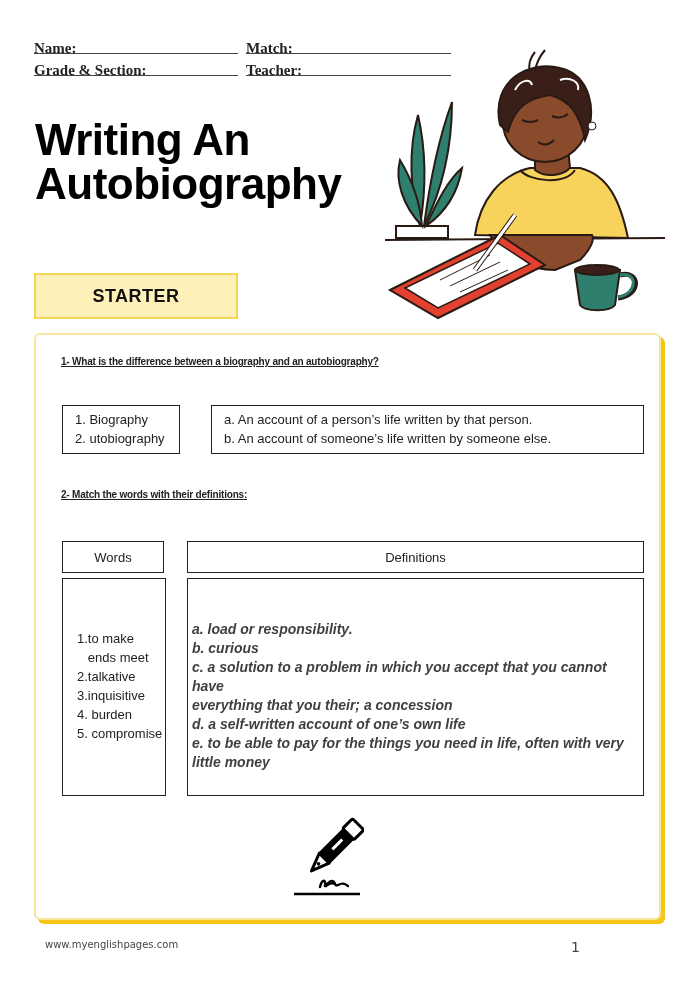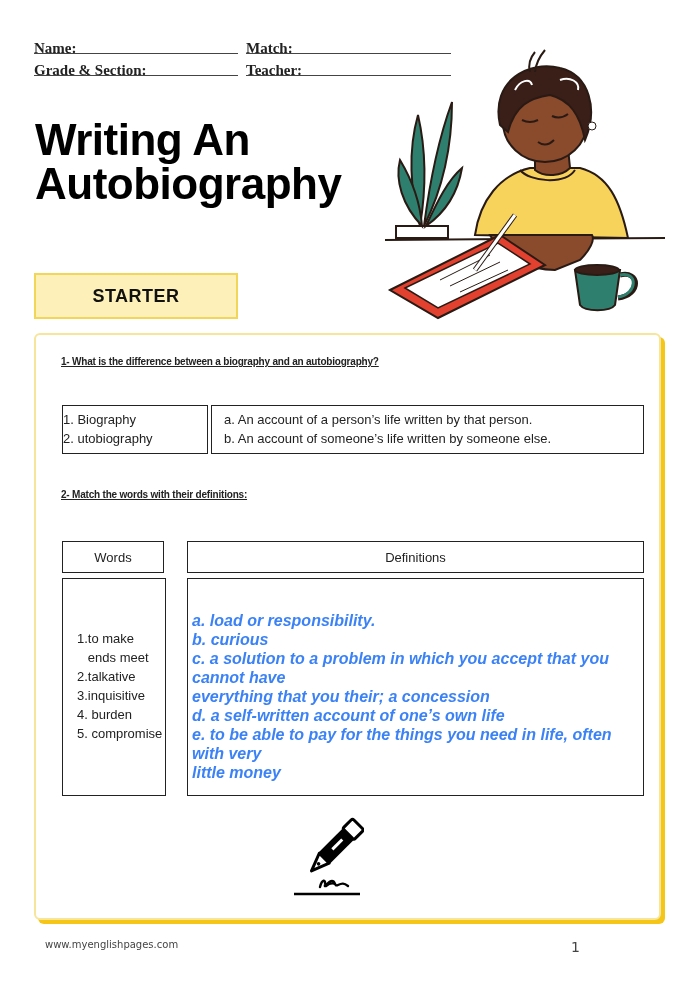--- a/index.html
+++ b/index.html
@@ -18,21 +18,21 @@
 
   .card { position: absolute; left: 34px; top: 333px; width: 627px; height: 587px; border: 2px solid #f6e59a; border-radius: 6px; background: #fff; box-shadow: 4px 4px 0 0 #f5c518; }
 
   .q { position: absolute; left: 61px; font-family: "Liberation Sans", sans-serif; font-size: 10px; font-weight: bold; color: #222; text-decoration: underline; letter-spacing: -0.2px; }
 
   .box { position: absolute; border: 1.8px solid #222; background: #fff; font-family: "Liberation Sans", sans-serif; font-size: 13px; color: #222; }
   .box .line { display: block; line-height: 19px; }
 
   .words-list { position: absolute; left: 14px; top: 50px; font-size: 13px; line-height: 19.5px; color: #222; }
   .words-list .line { display: block; white-space: nowrap; }
-  .defs-list { position: absolute; left: 4px; top: 32px; right: 4px; font-size: 16px; line-height: 19.5px; font-style: italic; font-weight: bold; color: #3b82f6; }
+  .defs-list { position: absolute; left: 4px; top: 41px; right: 4px; font-size: 14px; line-height: 19.5px; font-style: italic; font-weight: bold; color: #404040; }
   .defs-list .line { display: block; }
 
   .hdr { display: flex; align-items: center; justify-content: center; font-size: 13px; color: #222; }
 
   .pen-icon { position: absolute; left: 292px; top: 817px; width: 72px; height: 80px; }
 
   .footer-url { position: absolute; left: 45px; top: 939px; font-family: "DejaVu Sans", sans-serif; font-size: 10px; color: #444; }
   .footer-page { position: absolute; left: 571px; top: 939px; font-family: "DejaVu Sans", sans-serif; font-size: 14px; color: #444; }
 </style>
 </head>
@@ -102,21 +102,21 @@
 </svg>
 
 <div class="starter">
   <span>STARTER</span>
 </div>
 
 <div class="card"></div>
 
 <div class="q" style="top:356px;">1- What is the difference between a biography and an autobiography?</div>
 
-<div class="box" style="left:62px; top:405px; width:146px; height:49px; padding:4px 0;">
+<div class="box" style="left:62px; top:405px; width:118px; height:49px; padding:4px 12px;">
   <span class="line">1. Biography</span>
   <span class="line">2. utobiography</span>
 </div>
 <div class="box" style="left:211px; top:405px; width:433px; height:49px; padding:4px 12px;">
   <span class="line">a. An account of a person’s life written by that person.</span>
   <span class="line">b. An account of someone’s life written by someone else.</span>
 </div>
 
 <div class="q" style="top:489px;">2- Match the words with their definitions:</div>
 

